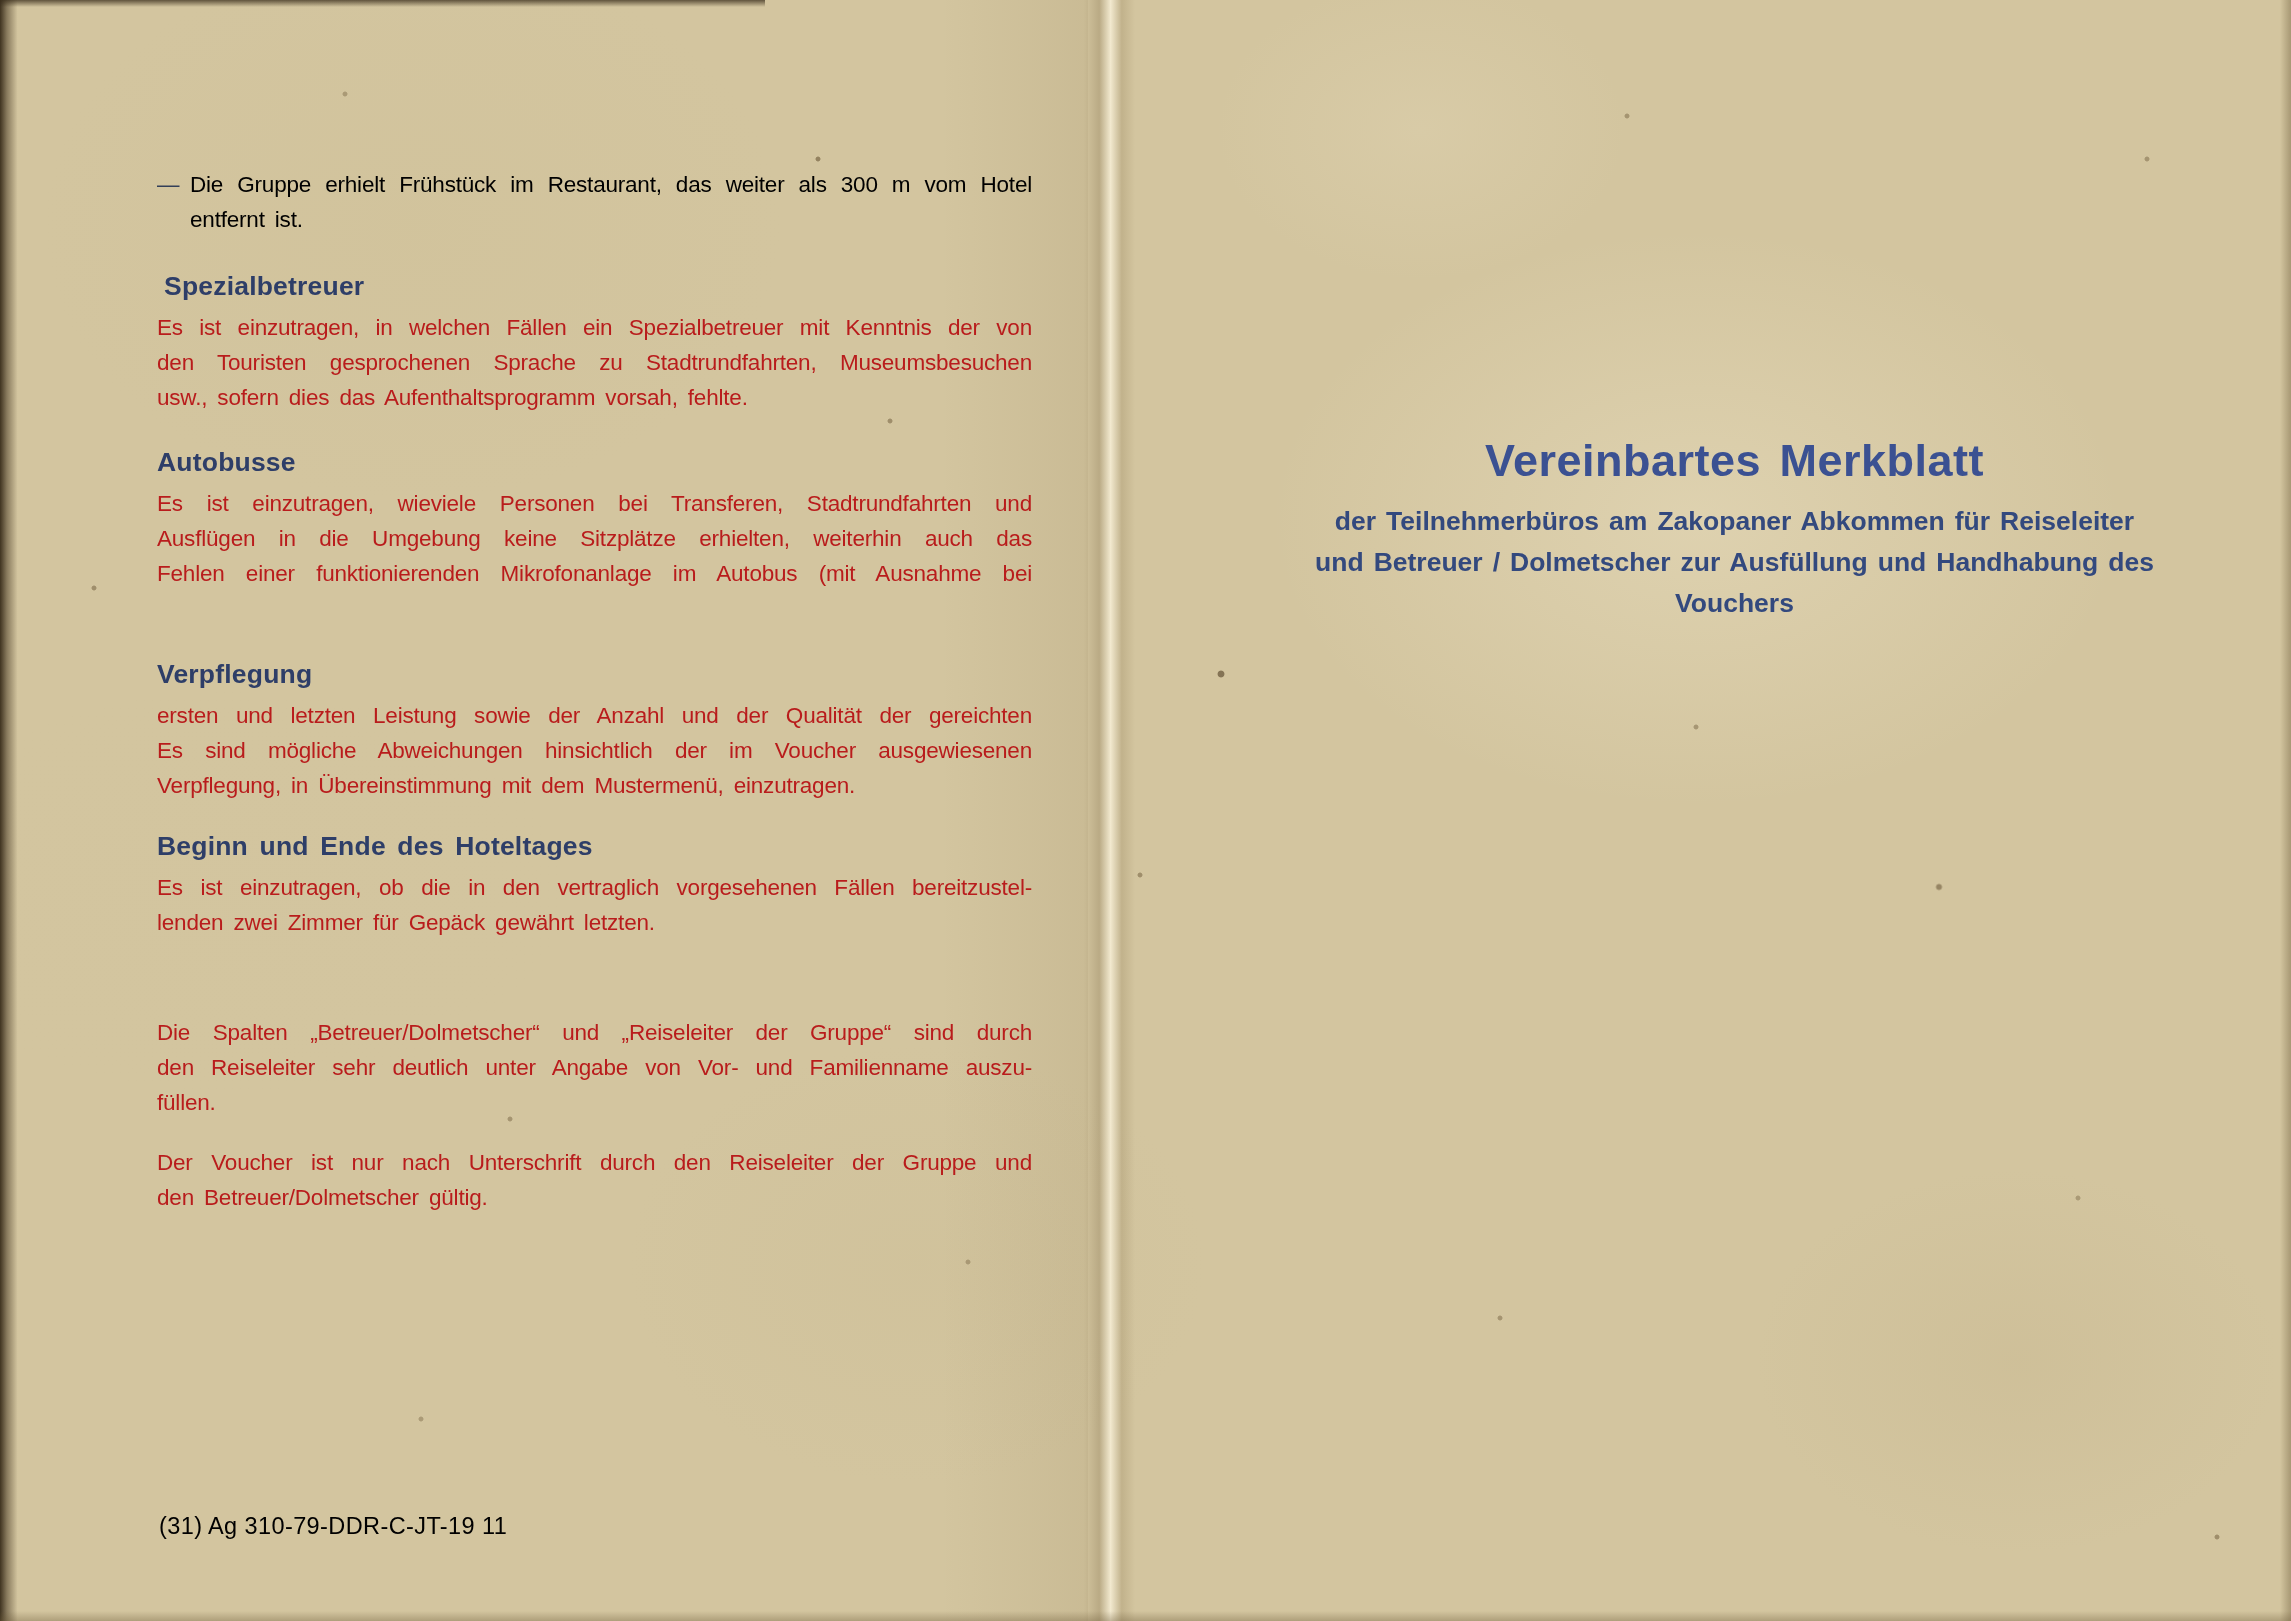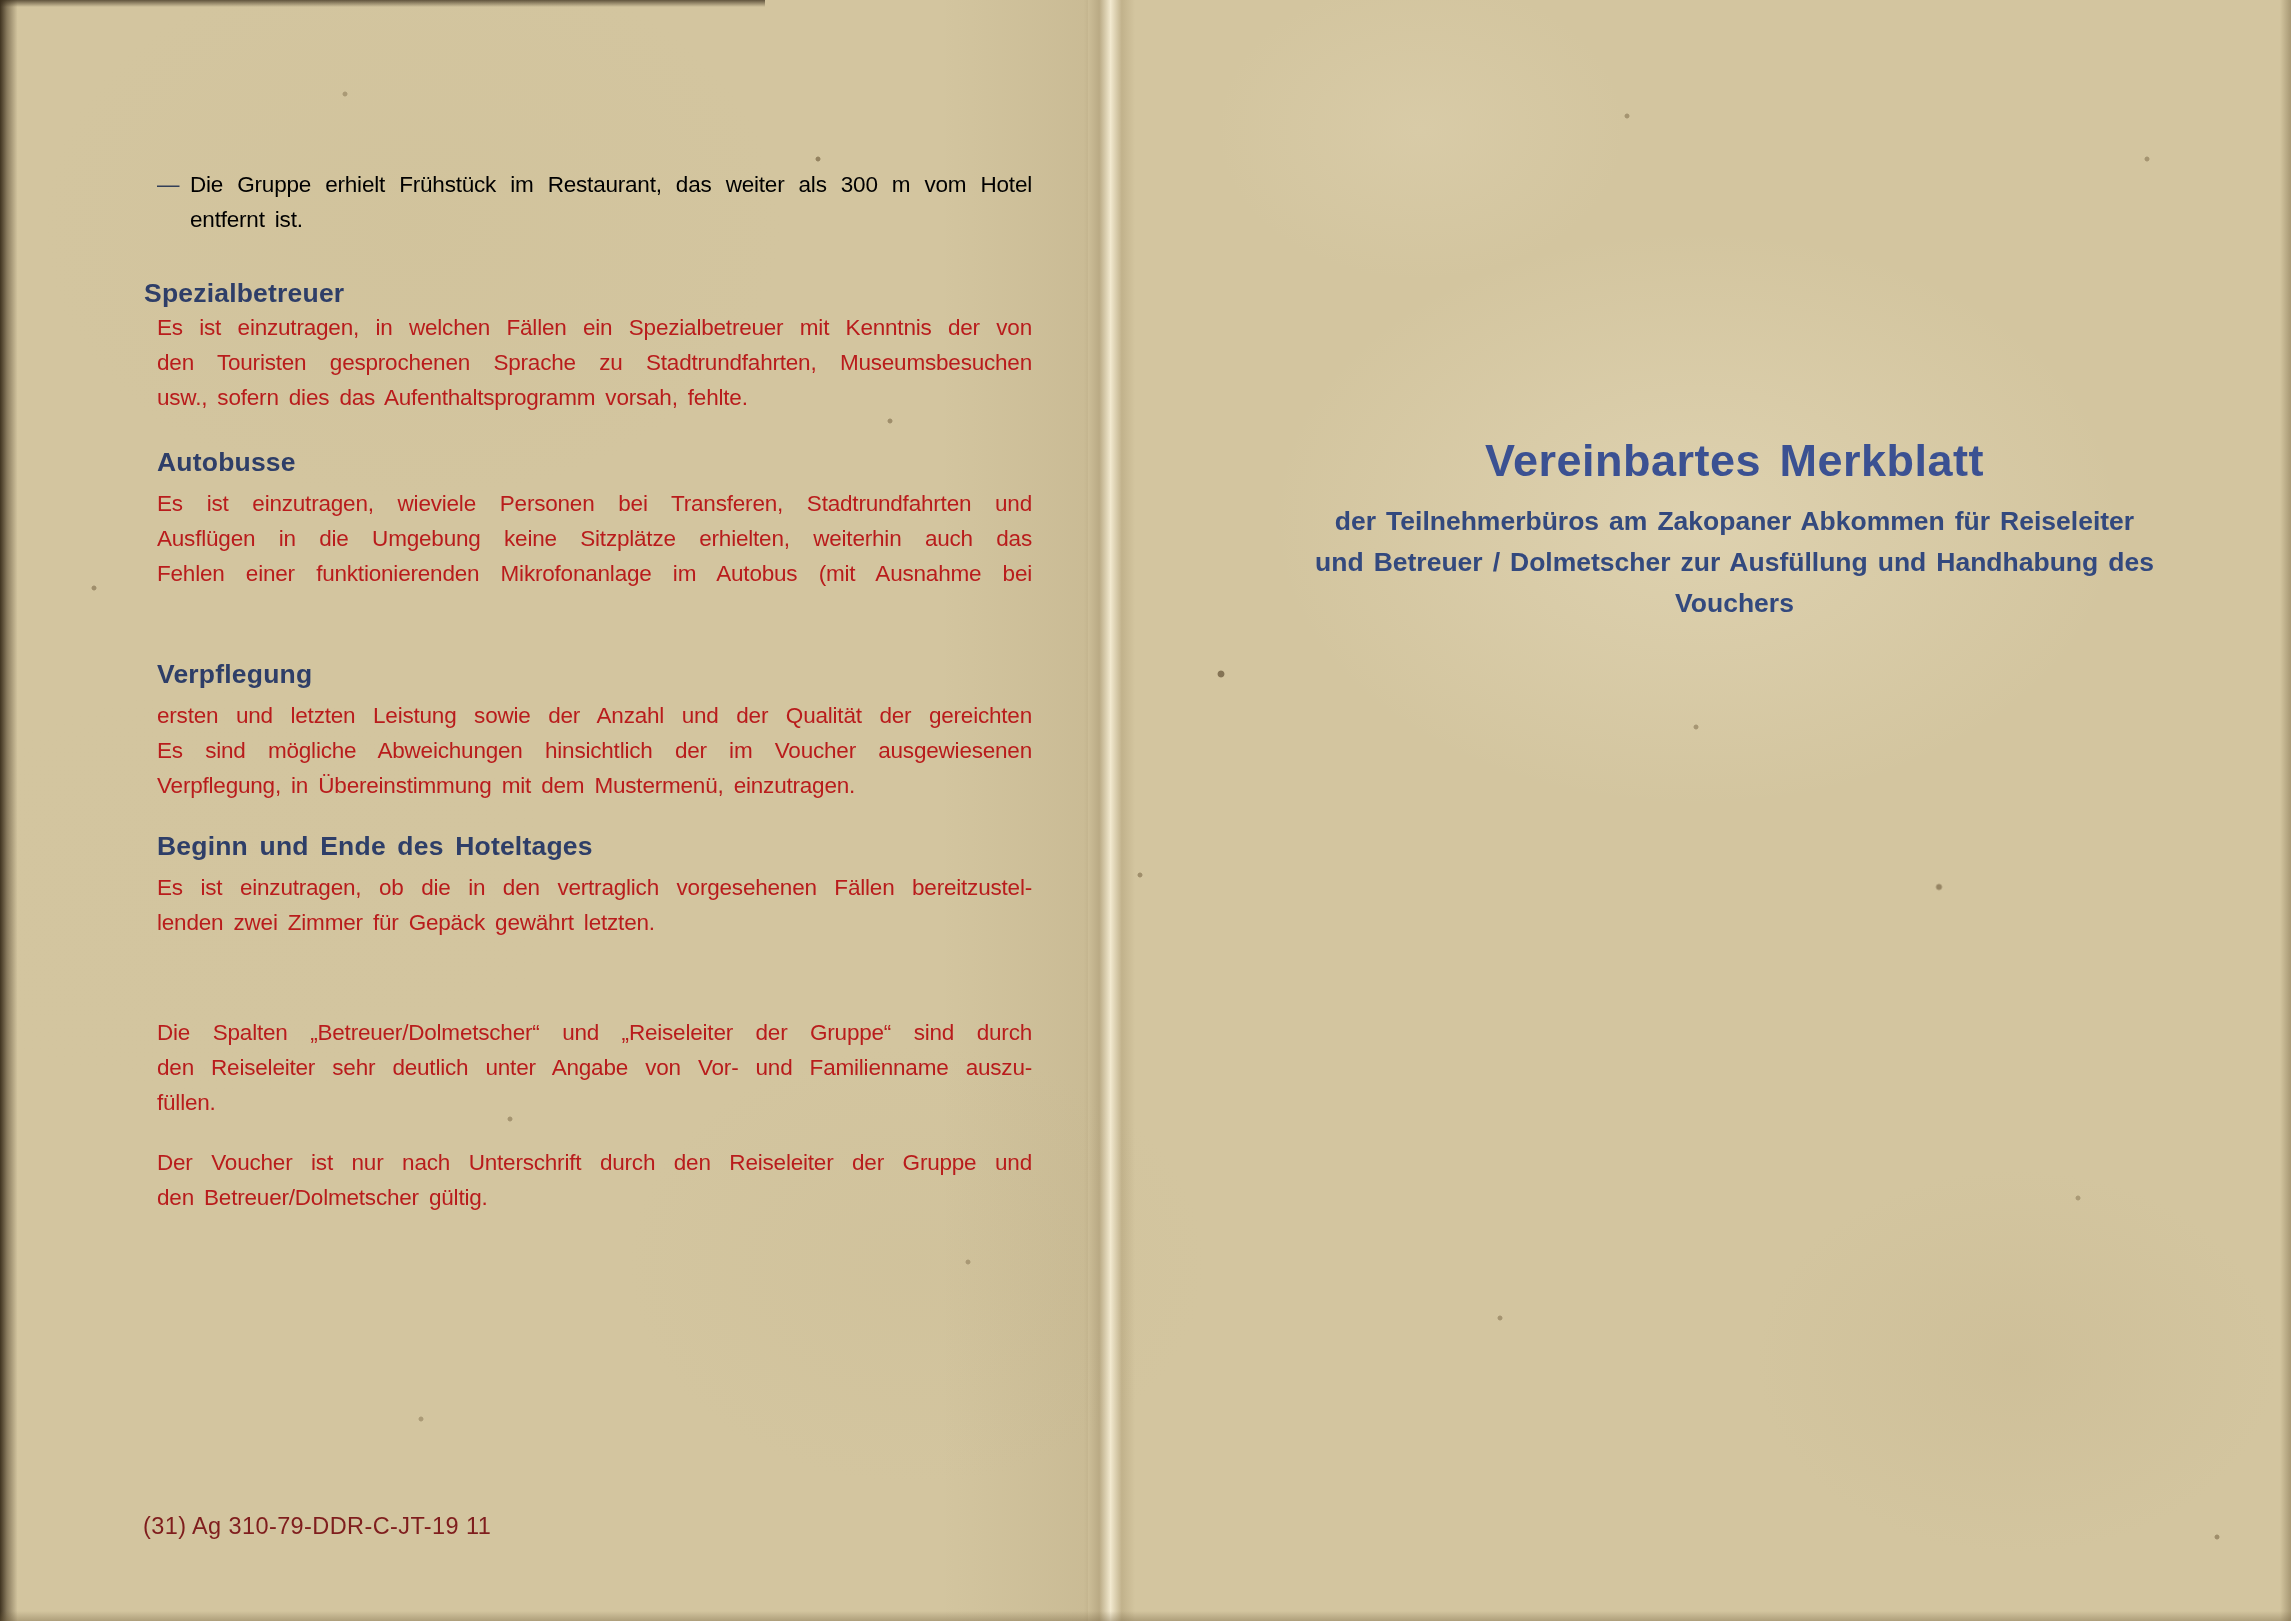--- a/index.html
+++ b/index.html
@@ -68,21 +68,21 @@
   .line.j{text-align:justify;text-align-last:justify;}
   .line.l{text-align:left;}
   .heading{
     position:absolute;font-size:26.5px;font-weight:bold;color:#2e3e68;
     letter-spacing:0.2px;word-spacing:0.15em;
   }
   .bullet-wrap{position:absolute;}
   .bullet-marker{position:absolute;left:0;top:0;font-size:22.5px;line-height:35px;color:#333f58;}
   .bullet-text{margin-left:33px;}
 
-  .footer-code{position:absolute;font-size:23.5px;color:#7f1d1d;letter-spacing:0.4px;}
+  .footer-code{position:absolute;font-size:23.5px;color:#000000;letter-spacing:0.4px;margin-left:16px;}
 
   .title-block{position:absolute;top:435px;left:1176px;width:1117px;text-align:center;}
   .doc-title{
     font-size:45px;font-weight:bold;color:#3b5192;letter-spacing:0.5px;word-spacing:0.12em;
   }
   .doc-subtitle{margin-top:13.7px;font-size:26.5px;font-weight:bold;color:#33497e;
     line-height:41px;letter-spacing:0px;word-spacing:0.1em;}
   .doc-subtitle .sline{display:block;}
 </style>
 </head>
@@ -97,21 +97,21 @@
   <div>
 
     <div class="bullet-wrap body-lines" style="top:167px;left:157px;width:875px;">
       <span class="bullet-marker">—</span>
       <div class="bullet-text">
         <span class="line j">Die Gruppe erhielt Frühstück im Restaurant, das weiter als 300 m vom Hotel</span>
         <span class="line l">entfernt ist.</span>
       </div>
     </div>
 
-    <div class="heading" style="top:271px;left:144px;margin-top:7px;">Spezialbetreuer</div>
+    <div class="heading" style="top:271px;left:164px;">Spezialbetreuer</div>
     <div class="block body-lines" style="top:310px;left:157px;width:875px;">
       <span class="line j">Es ist einzutragen, in welchen Fällen ein Spezialbetreuer mit Kenntnis der von</span>
       <span class="line j">den Touristen gesprochenen Sprache zu Stadtrundfahrten, Museumsbesuchen</span>
       <span class="line l">usw., sofern dies das Aufenthaltsprogramm vorsah, fehlte.</span>
     </div>
 
     <div class="heading" style="top:447px;left:157px;">Autobusse</div>
     <div class="block body-lines" style="top:486px;left:157px;width:875px;">
       <span class="line j">Es ist einzutragen, wieviele Personen bei Transferen, Stadtrundfahrten und</span>
       <span class="line j">Ausflügen in die Umgebung keine Sitzplätze erhielten, weiterhin auch das</span>

